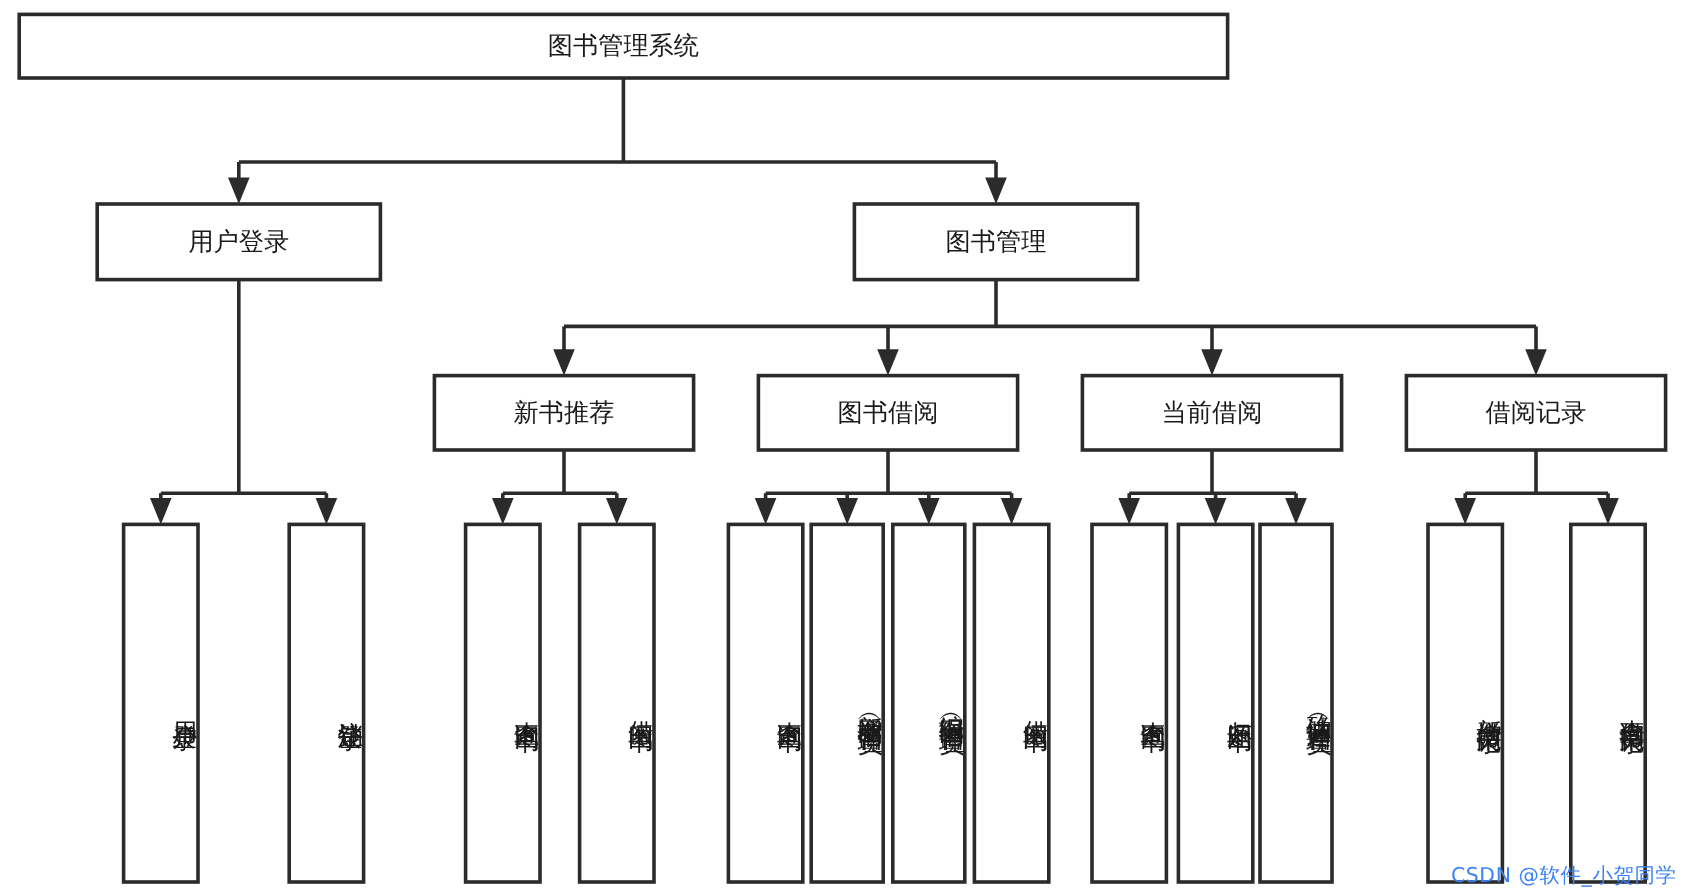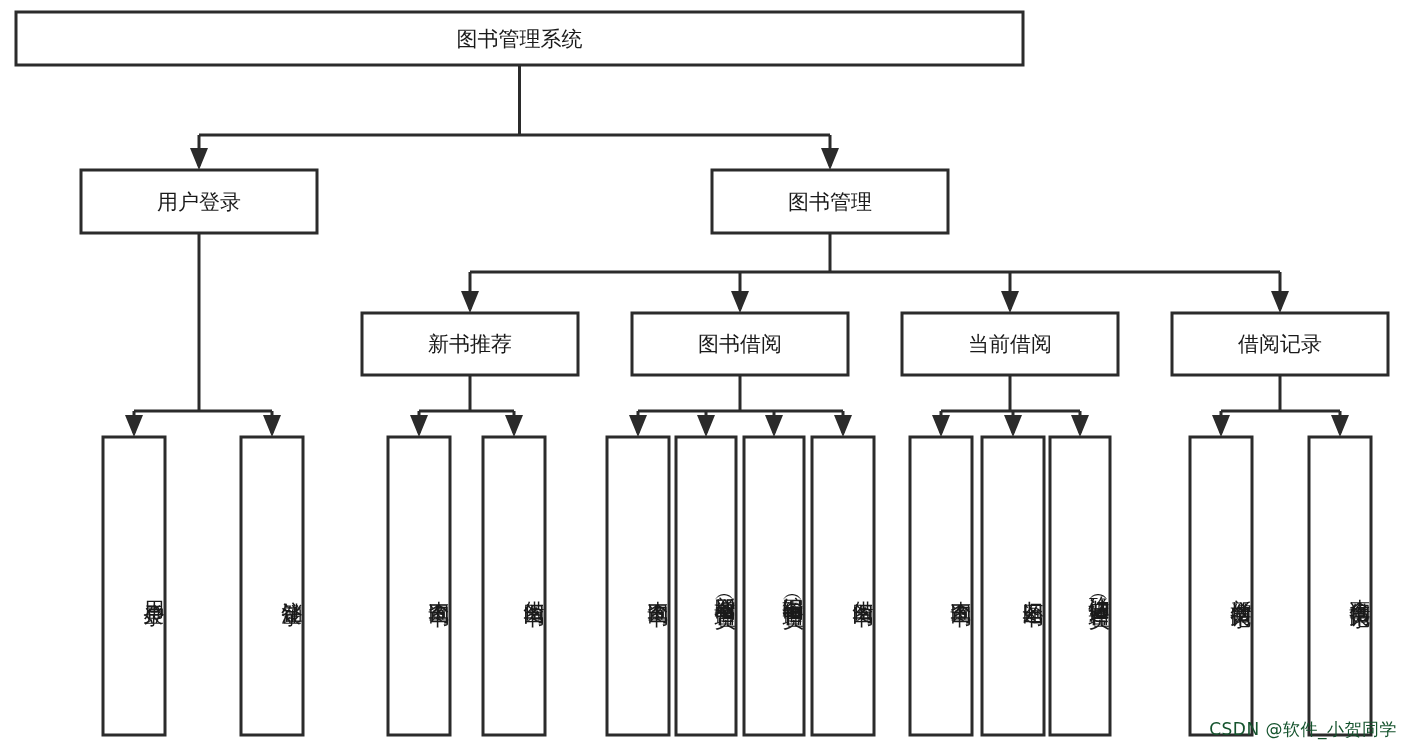--- a/index.html
+++ b/index.html
@@ -62,21 +62,21 @@
     letter-spacing: 2px;
     white-space: nowrap;
     pointer-events: none;
   }
   .watermark {
     position: absolute;
     right: 8px;
     bottom: 6px;
     font-family: "DejaVu Sans", "Liberation Sans", sans-serif;
     font-size: 17px;
-    color: #14532d;
+    color: #3b82f6;
     letter-spacing: 0.5px;
     white-space: nowrap;
   }
 </style>
 </head>
 <body>
 
 <div id="diagram-root">
 
   <svg class="diagram-canvas" viewBox="0 0 1405 747">

